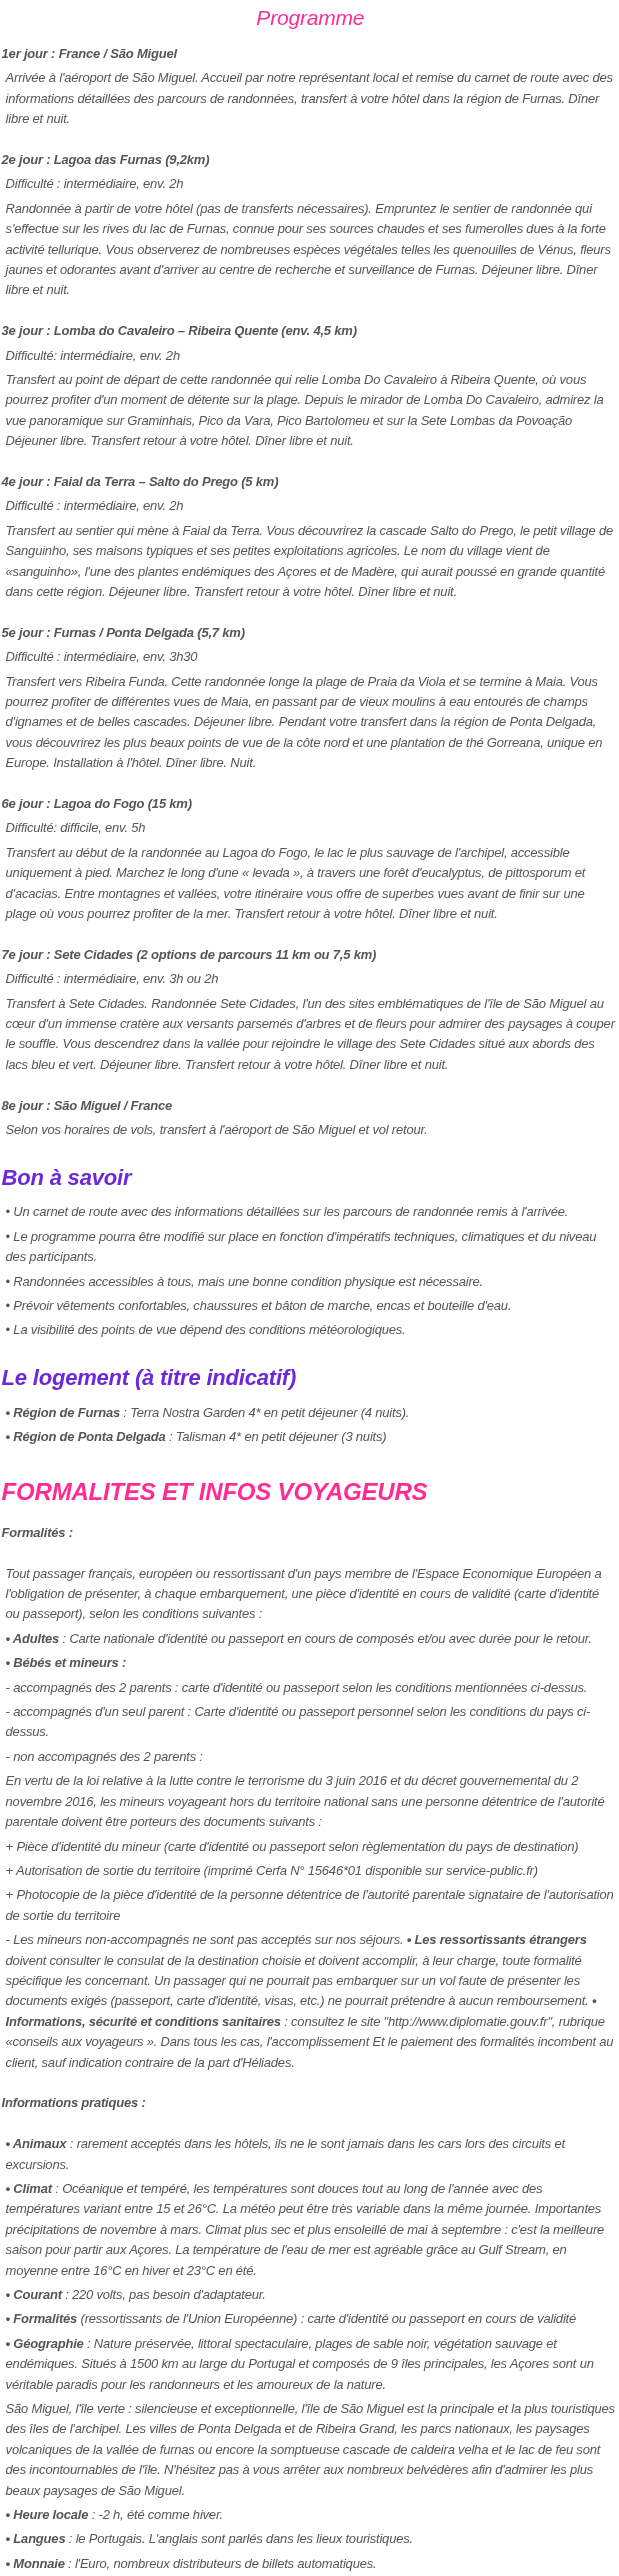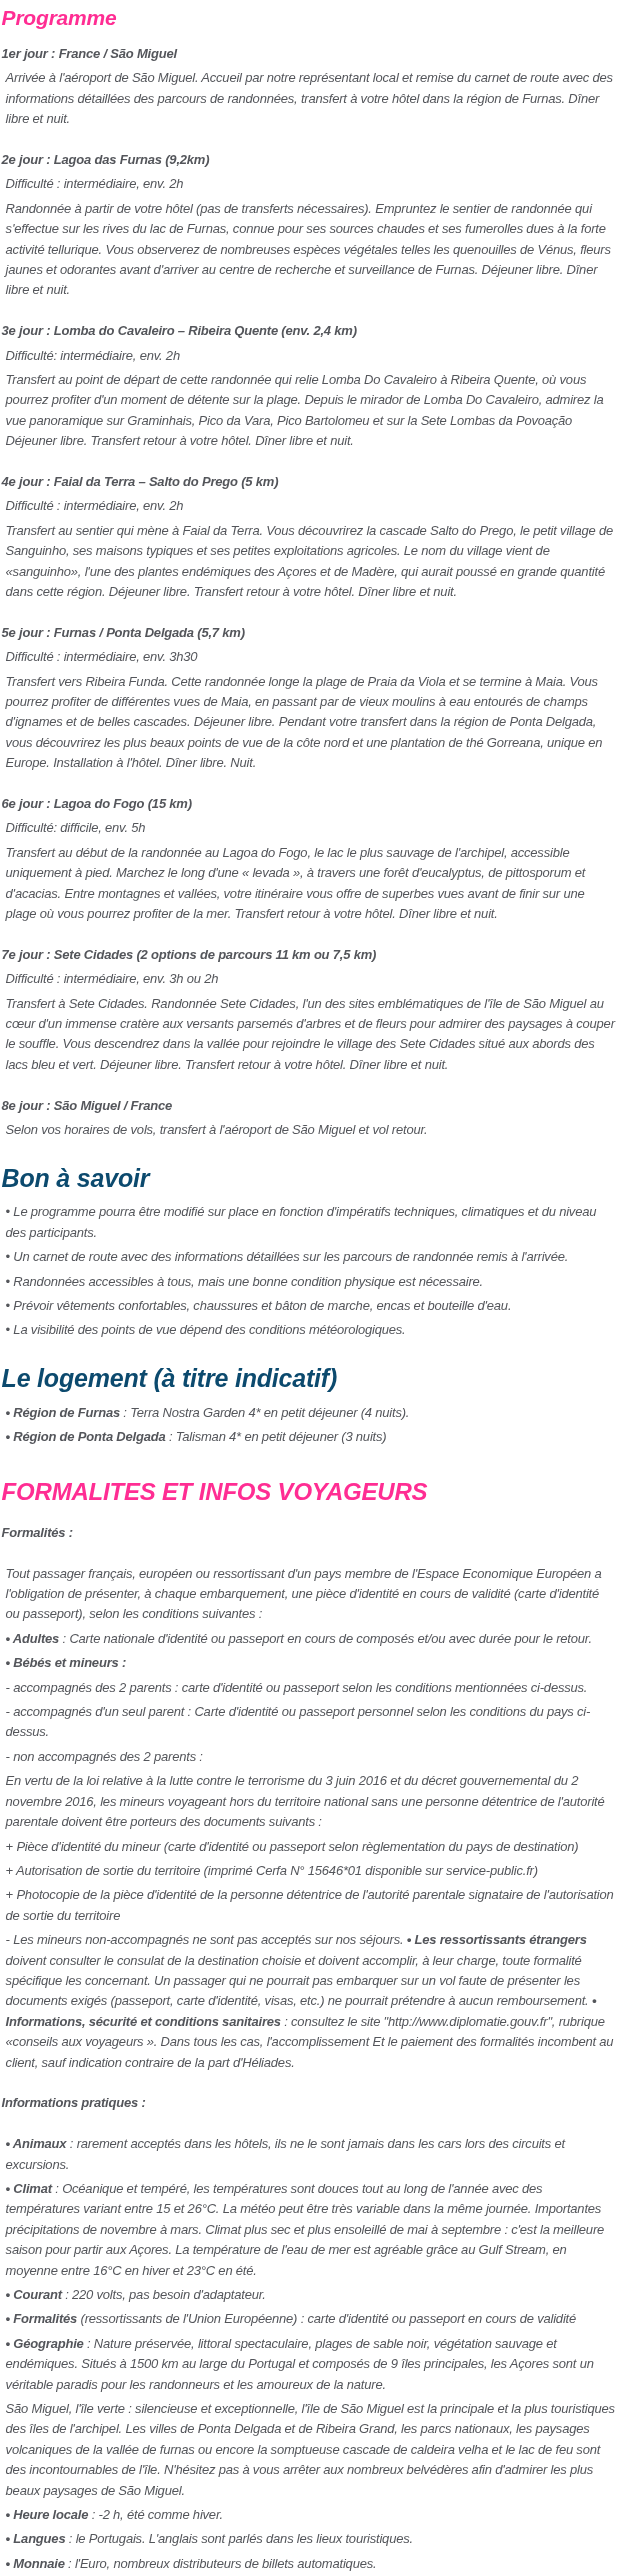--- a/index.html
+++ b/index.html
@@ -13,29 +13,30 @@
     font-style: italic;
     color: #54565b;
     font-size: 13px;
     line-height: 20.4px;
     letter-spacing: -0.2px;
     padding: 4.9px 0 11.4px 1.6px;
     box-sizing: border-box;
   }
   .h-pink {
     color: #ff2d93;
-    font-weight: 700;
+    font-weight: 400;
     font-size: 21px;
     line-height: 26px;
     margin: 0 0 13px 0;
+    text-align: center;
   }
   .h-pink-section {
-    color: #0c4a6e;
+    color: #6d28d9;
     font-weight: 700;
-    font-size: 25px;
+    font-size: 22px;
     line-height: 26px;
     margin: 24.5px 0 11.4px 0;
   }
   .h-pink-big {
     color: #ff2d93;
     font-weight: 700;
     font-size: 24px;
     line-height: 31px;
     margin: 28px 0 14.7px 0;
   }
@@ -57,21 +58,21 @@
   <div class="line">Arrivée à l'aéroport de São Miguel. Accueil par notre représentant local et remise du carnet de route avec des informations détaillées des parcours de randonnées, transfert à votre hôtel dans la région de Furnas. Dîner libre et nuit.</div>
 </div>
 
 <div class="day">
   <div class="day-title">2e jour : Lagoa das Furnas (9,2km)</div>
   <div class="line">Difficulté : intermédiaire, env. 2h</div>
   <div class="line">Randonnée à partir de votre hôtel (pas de transferts nécessaires). Empruntez le sentier de randonnée qui s'effectue sur les rives du lac de Furnas, connue pour ses sources chaudes et ses fumerolles dues à la forte activité tellurique. Vous observerez de nombreuses espèces végétales telles les quenouilles de Vénus, fleurs jaunes et odorantes avant d'arriver au centre de recherche et surveillance de Furnas. Déjeuner libre. Dîner libre et nuit.</div>
 </div>
 
 <div class="day">
-  <div class="day-title">3e jour : Lomba do Cavaleiro – Ribeira Quente (env. 2,4 km)</div>
+  <div class="day-title">3e jour : Lomba do Cavaleiro – Ribeira Quente (env. 4,5 km)</div>
   <div class="line">Difficulté: intermédiaire, env. 2h</div>
   <div class="line">Transfert au point de départ de cette randonnée qui relie Lomba Do Cavaleiro à Ribeira Quente, où vous pourrez profiter d'un moment de détente sur la plage. Depuis le mirador de Lomba Do Cavaleiro, admirez la vue panoramique sur Graminhais, Pico da Vara, Pico Bartolomeu et sur la Sete Lombas da Povoação Déjeuner libre. Transfert retour à votre hôtel. Dîner libre et nuit.</div>
 </div>
 
 <div class="day">
   <div class="day-title">4e jour : Faial da Terra – Salto do Prego (5 km)</div>
   <div class="line">Difficulté : intermédiaire, env. 2h</div>
   <div class="line">Transfert au sentier qui mène à Faial da Terra. Vous découvrirez la cascade Salto do Prego, le petit village de Sanguinho, ses maisons typiques et ses petites exploitations agricoles. Le nom du village vient de «sanguinho», l'une des plantes endémiques des Açores et de Madère, qui aurait poussé en grande quantité dans cette région. Déjeuner libre. Transfert retour à votre hôtel. Dîner libre et nuit.</div>
 </div>
 
@@ -93,22 +94,22 @@
   <div class="line">Transfert à Sete Cidades. Randonnée Sete Cidades, l'un des sites emblématiques de l'île de São Miguel au cœur d'un immense cratère aux versants parsemés d'arbres et de fleurs pour admirer des paysages à couper le souffle. Vous descendrez dans la vallée pour rejoindre le village des Sete Cidades situé aux abords des lacs bleu et vert. Déjeuner libre. Transfert retour à votre hôtel. Dîner libre et nuit.</div>
 </div>
 
 <div class="day">
   <div class="day-title">8e jour : São Miguel / France</div>
   <div class="line">Selon vos horaires de vols, transfert à l'aéroport de São Miguel et vol retour.</div>
 </div>
 
 <h2 class="h-pink-section">Bon à savoir</h2>
 <div class="list">
+  <div class="line">• Un carnet de route avec des informations détaillées sur les parcours de randonnée remis à l'arrivée.</div>
   <div class="line">• Le programme pourra être modifié sur place en fonction d'impératifs techniques, climatiques et du niveau des participants.</div>
-  <div class="line">• Un carnet de route avec des informations détaillées sur les parcours de randonnée remis à l'arrivée.</div>
   <div class="line">• Randonnées accessibles à tous, mais une bonne condition physique est nécessaire.</div>
   <div class="line">• Prévoir vêtements confortables, chaussures et bâton de marche, encas et bouteille d'eau.</div>
   <div class="line">• La visibilité des points de vue dépend des conditions météorologiques.</div>
 </div>
 
 <h2 class="h-pink-section">Le logement (à titre indicatif)</h2>
 <div class="list">
   <div class="line"><span class="b">• Région de Furnas</span><span> : Terra Nostra Garden 4* en petit déjeuner (4 nuits).</span></div>
   <div class="line"><span class="b">• Région de Ponta Delgada</span><span> : Talisman 4* en petit déjeuner (3 nuits)</span></div>
 </div>

